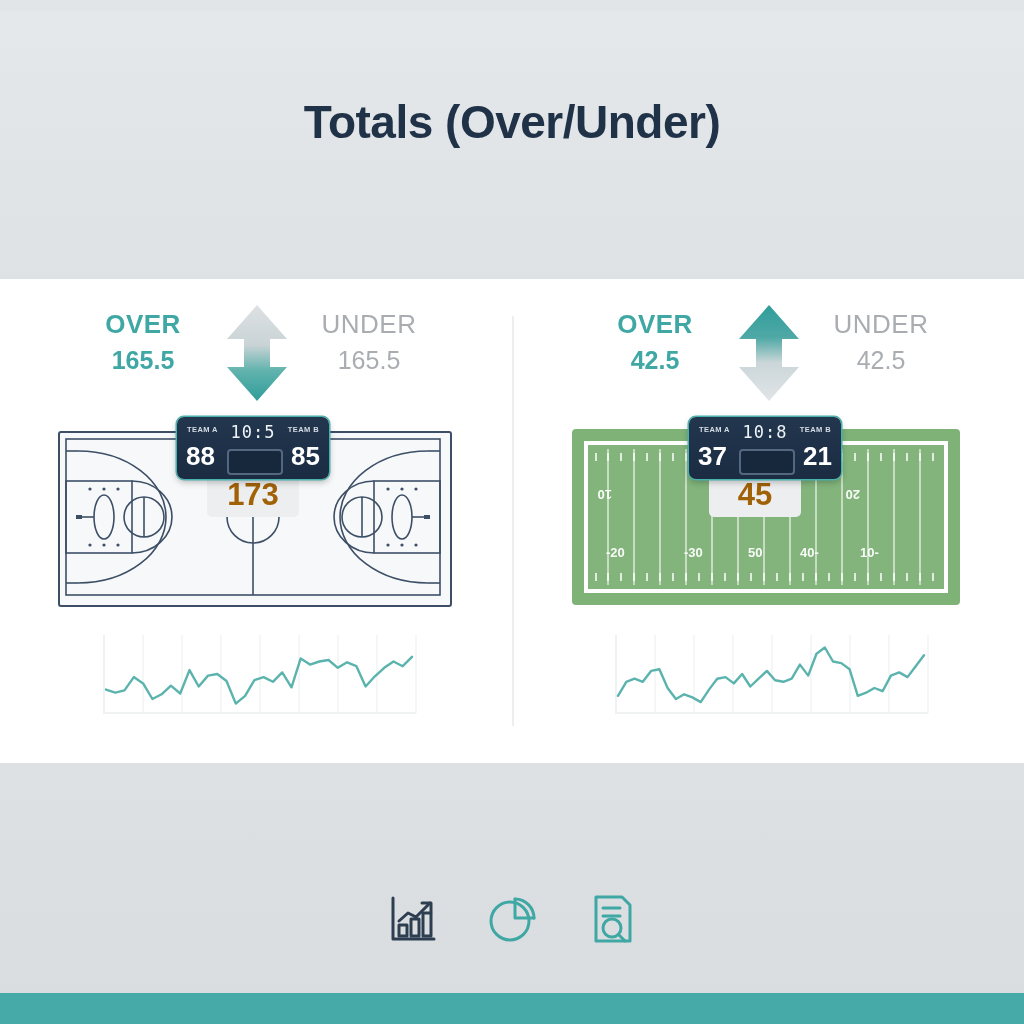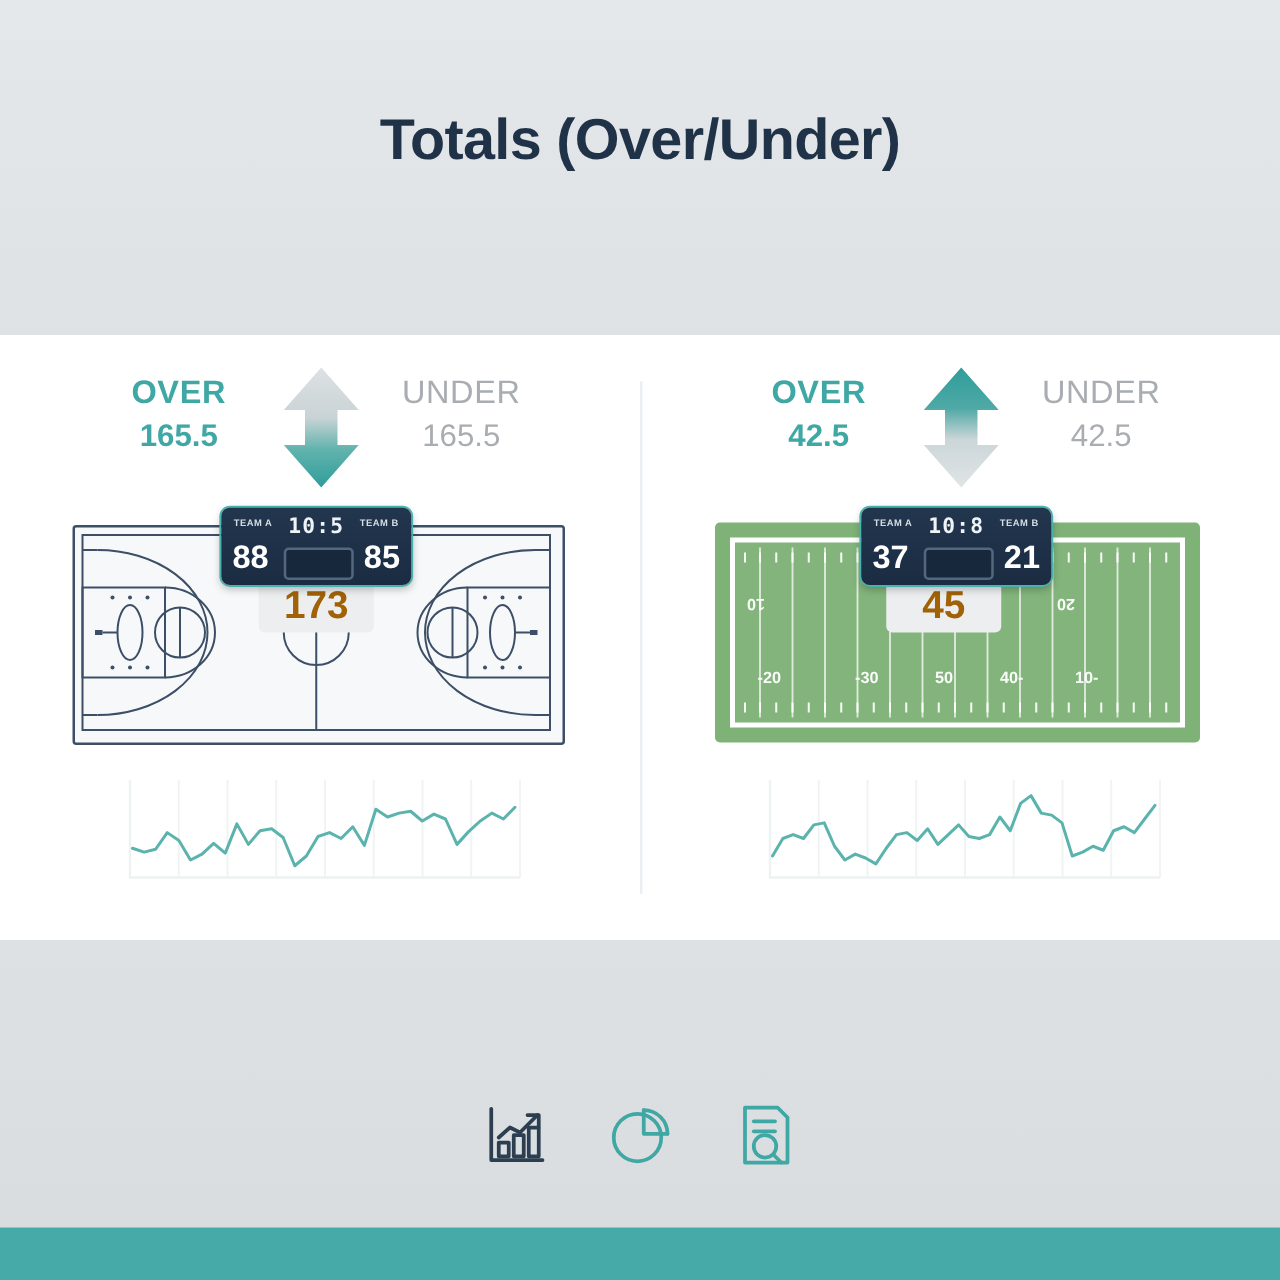--- a/index.html
+++ b/index.html
@@ -2,21 +2,21 @@
 <html><head>
 <meta charset="utf-8">
 <style>
   html,body{margin:0;padding:0;}
   body{
     width:1024px;height:1024px;overflow:hidden;
     font-family:"Liberation Sans", sans-serif;
     background:#e2e5e7;
   }
   .stage{position:relative;width:1024px;height:936px;
-    background:linear-gradient(160deg,#e4e7e9 0%,#dcdfe2 55%,#d9dcdf 100%);}
+    background:linear-gradient(160deg,#e4e7e9 0%,#dcdfe2 55%,#d9dcdf 100%);margin-top:11px;}
 
   
   .header{position:absolute;left:0;top:0;width:1024px;height:268px;
      background:linear-gradient(180deg,#e5e8ea 0%,#dfe2e5 100%);}
   .page-title{position:absolute;left:0;top:84px;width:1024px;text-align:center;
      font-size:46px;font-weight:bold;color:#1f3247;letter-spacing:-0.5px;}
 
   
   .panel{position:absolute;left:0;top:268px;width:1024px;height:484px;
      background:#ffffff;}
@@ -56,21 +56,21 @@
 
   
   .scoreboard{position:absolute;top:0;width:152px;height:62px;
      background:linear-gradient(180deg,#22364e 0%,#1b2c42 100%);
      border-radius:7px;box-shadow:0 0 0 1.5px #49b2ad, 0 3px 7px rgba(0,0,0,.28);
      z-index:6;}
   .sb-team{position:absolute;top:8px;font-size:7.5px;font-weight:bold;color:#d6dde5;
      letter-spacing:.4px;}
   .sb-team.a{left:10px;} .sb-team.b{right:10px;}
   .sb-clock{position:absolute;top:5px;left:0;width:152px;text-align:center;
-     font-size:17px;font-weight:bold;color:#eef3f7;letter-spacing:1px;
+     font-size:17px;font-weight:normal;color:#eef3f7;letter-spacing:1px;
      font-family:"DejaVu Sans Mono", monospace;}
   .sb-score{position:absolute;top:24px;font-size:26px;font-weight:bold;color:#ffffff;}
   .sb-score.a{left:9px;} .sb-score.b{right:9px;}
   .sb-box{position:absolute;left:50px;top:32px;width:52px;height:22px;
      border:2px solid #53687f;border-radius:4px;background:#18283c;}
 
   .total{position:absolute;top:56px;width:92px;height:44px;
      background:#eceef0;border-radius:5px;z-index:5;
      display:flex;align-items:center;justify-content:center;
      font-size:31px;font-weight:bold;color:#a16207;}

